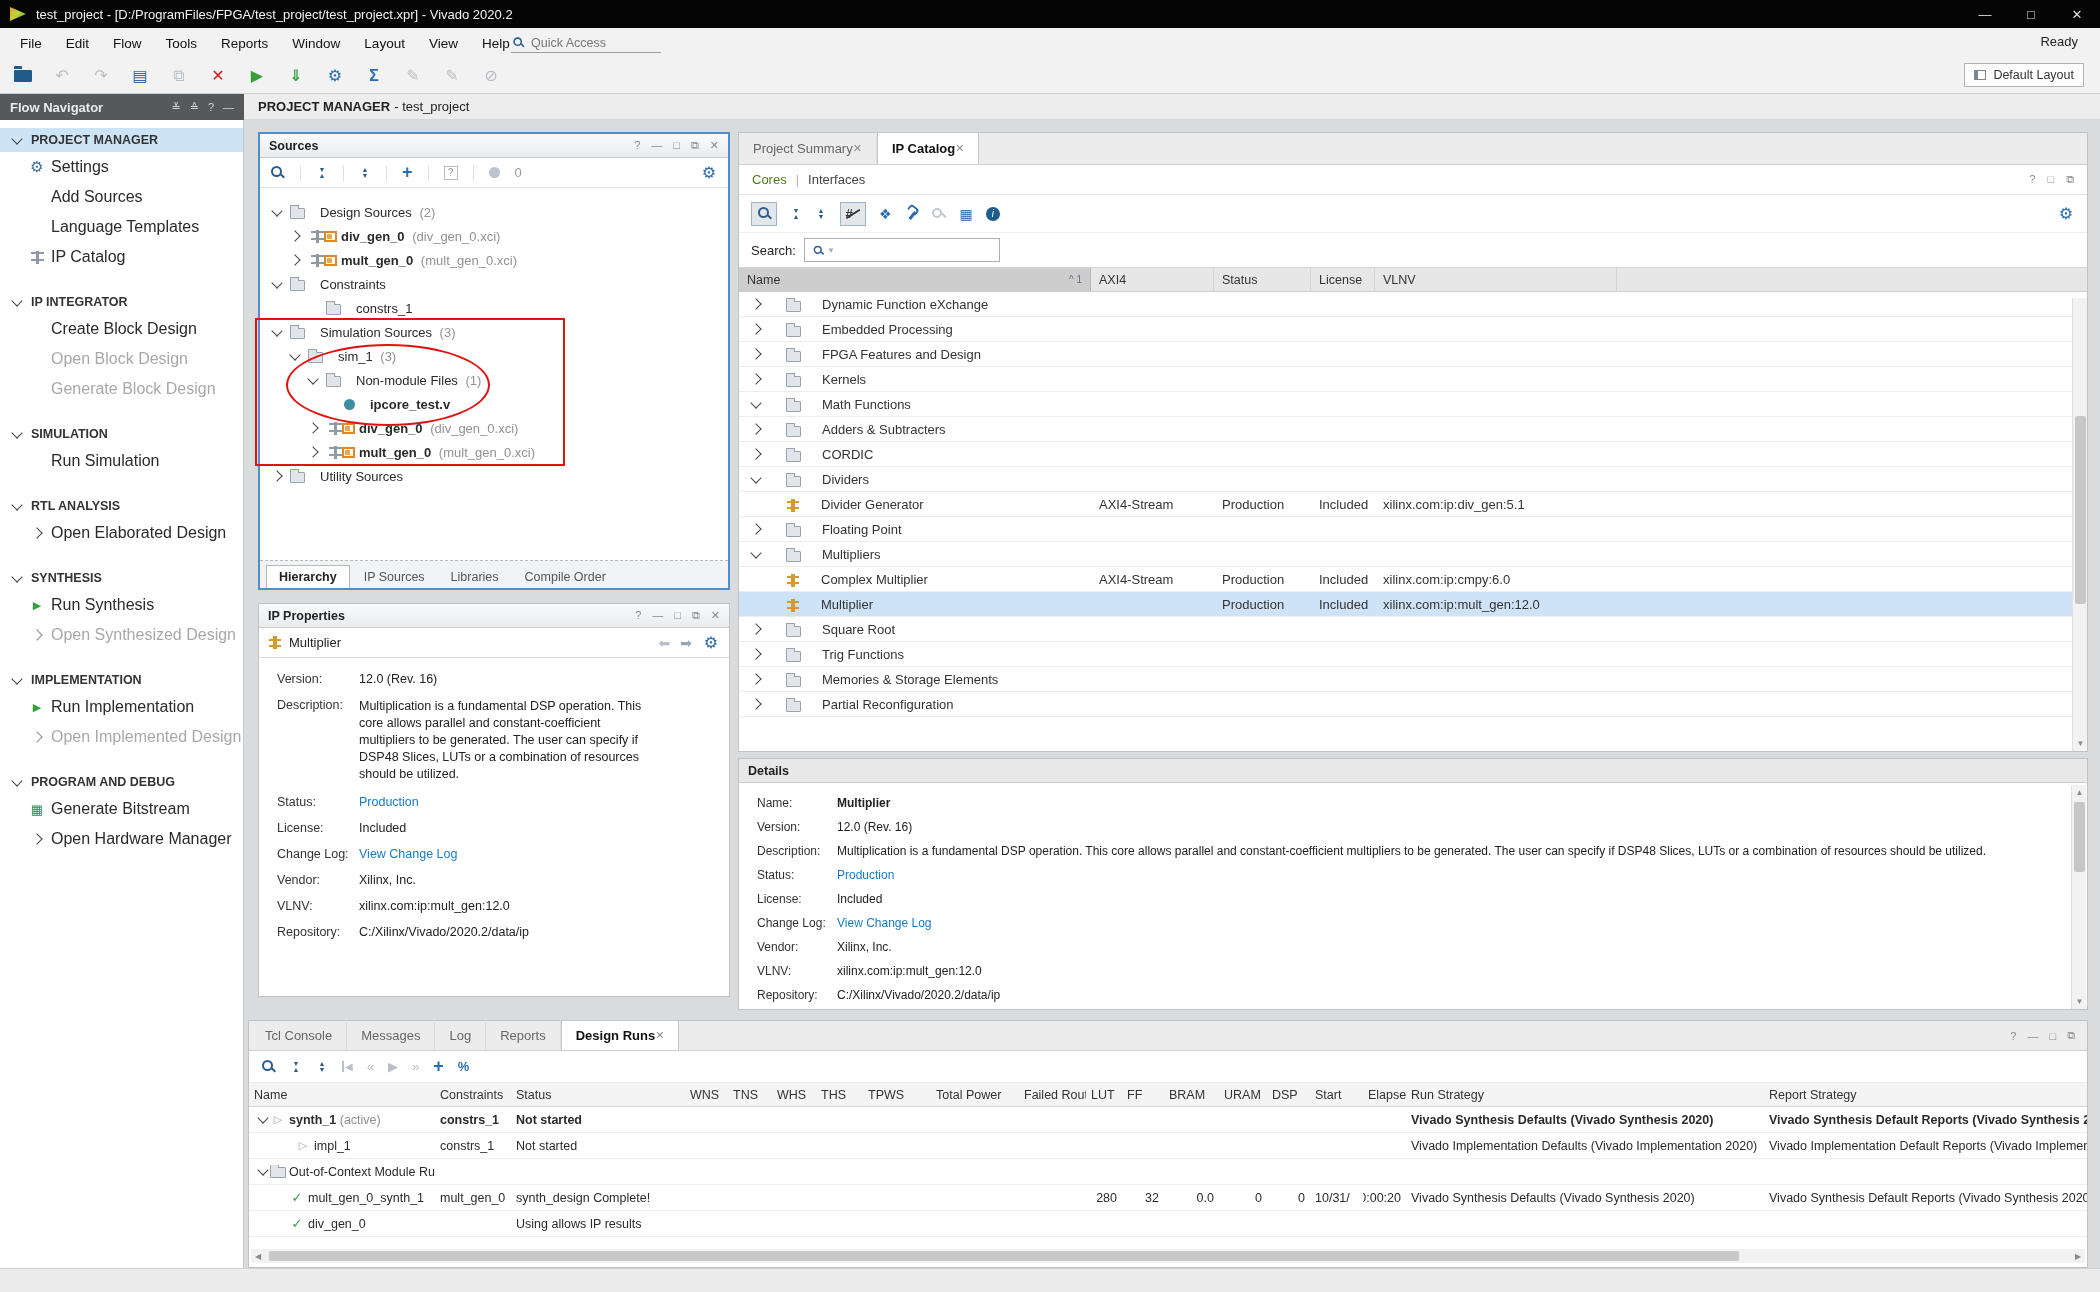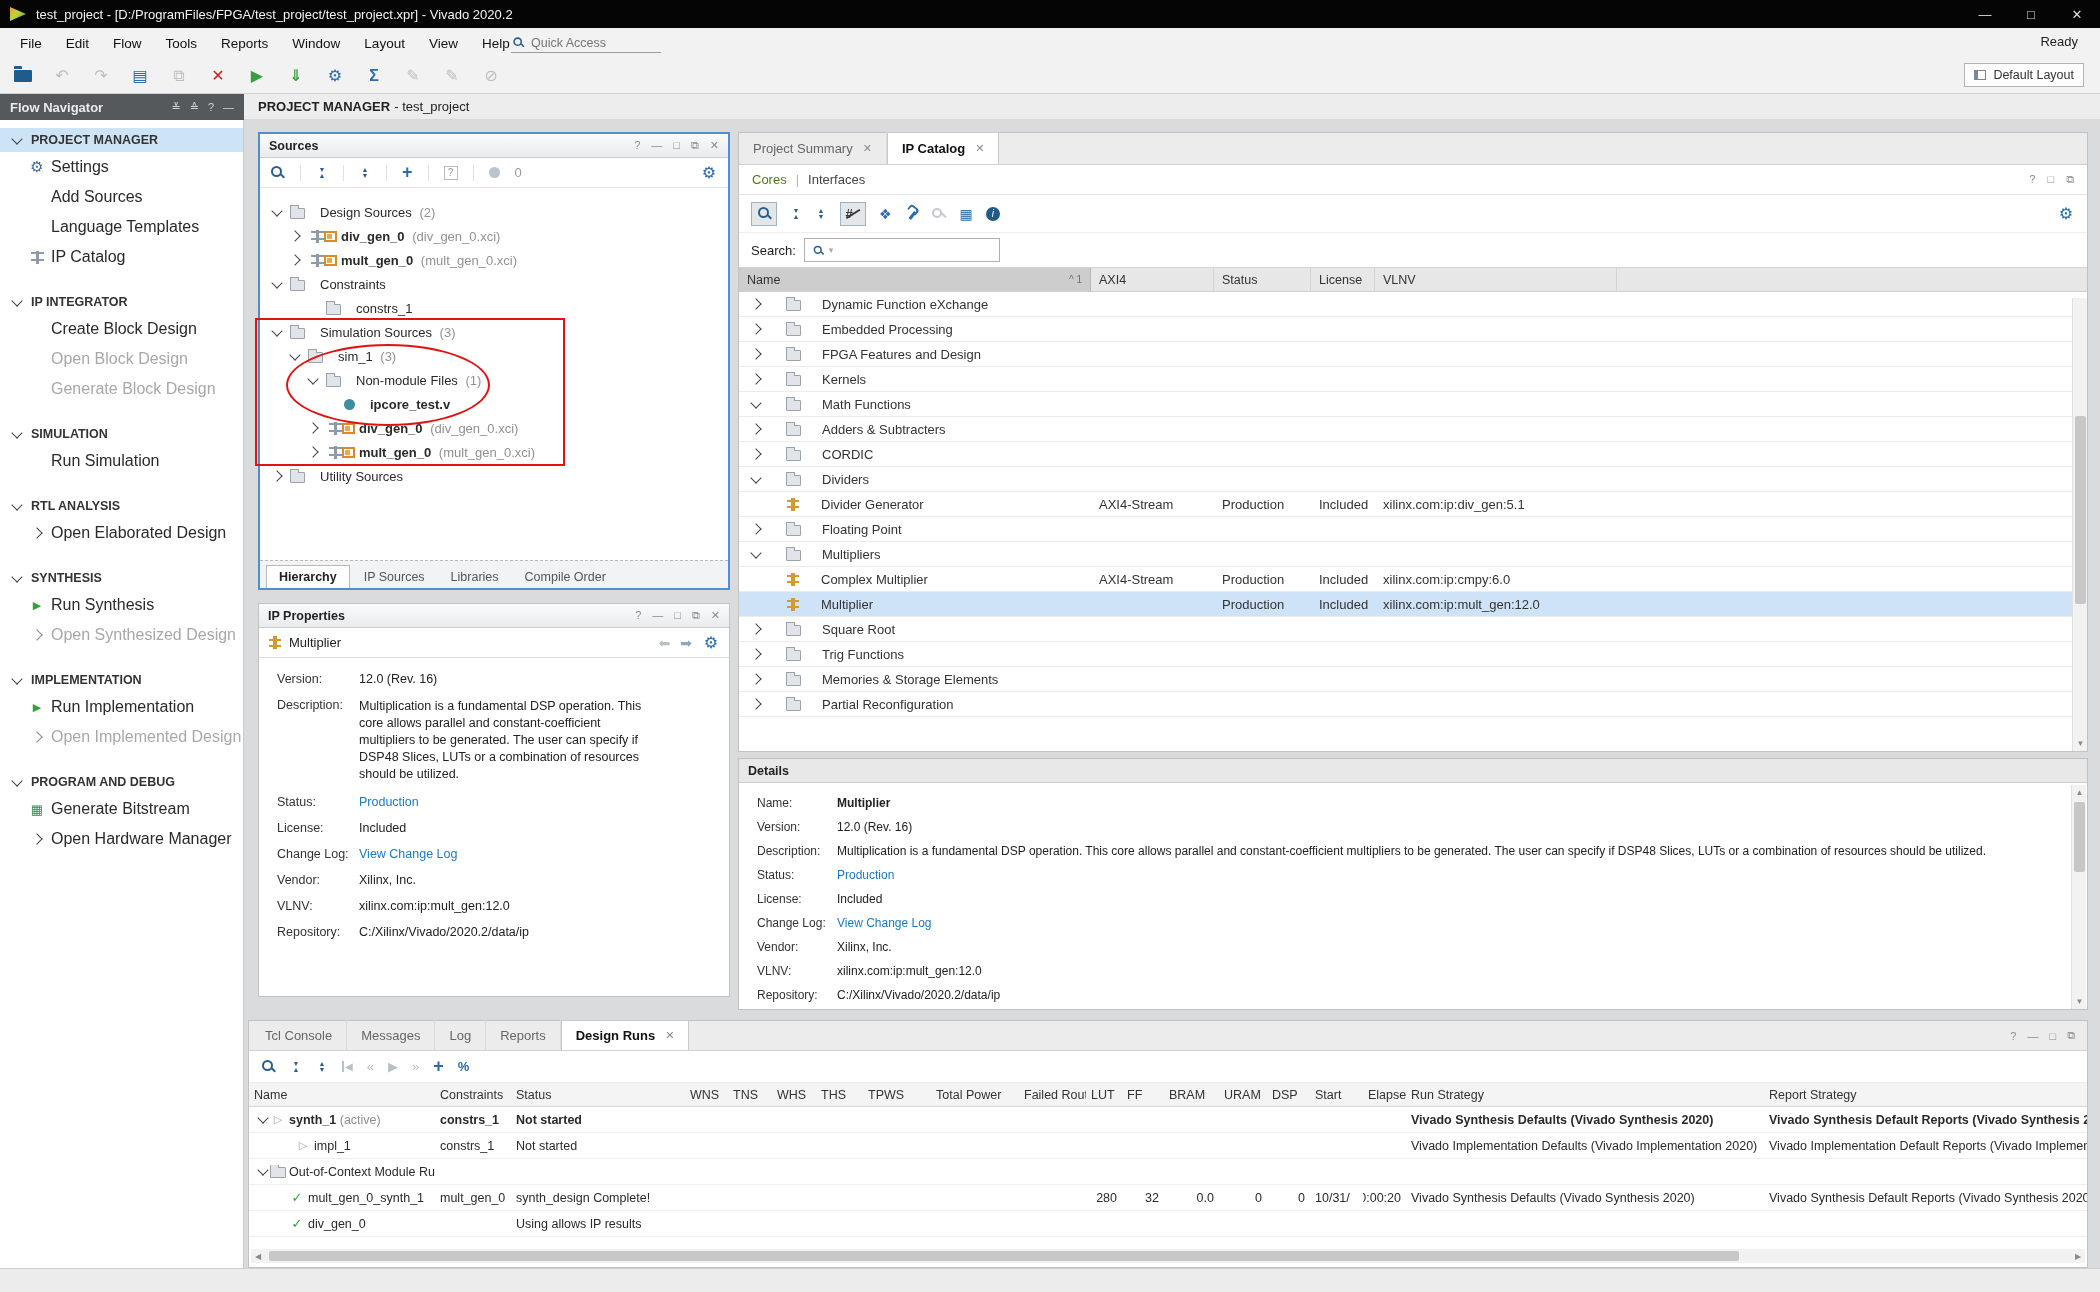--- a/index.html
+++ b/index.html
@@ -110,21 +110,21 @@
   #ipsub .right{margin-left:auto;display:flex;gap:10px;align-items:center}
   #ipsub .arr{color:#b9bfc4;font-size:14px}
   .prop-row{display:flex;padding:6px 0 6px 18px;font-size:12.5px}
   .plab{width:82px;flex:none;color:#333}
   .pval{width:292px;color:#222;white-space:nowrap;overflow:hidden}
   .pval.wrap{white-space:normal;line-height:17px}
   .pval.link{color:#1a7ac6}
   
   #catalog{left:738px;top:132px;width:1350px;height:620px;background:#fff;border:1px solid #c2c2c2}
   #cattabs{height:32px;background:#ececec;border-bottom:1px solid #d0d0d0;display:flex;align-items:flex-end}
-  .mtab{height:32px;display:flex;align-items:center;gap:10px;padding:0 14px;color:#666;font-size:13px;border-right:1px solid #dcdcdc}
+  .mtab{height:32px;display:flex;align-items:center;gap:0;padding:0 14px;color:#666;font-size:13px;border-right:1px solid #dcdcdc}
   .mtab.active{background:#fff;font-weight:bold;color:#111;border:1px solid #c9c9c9;border-bottom:none}
   .tabx{color:#8a8a8a;font-size:11px}
   #catsub{height:30px;border-bottom:1px solid #e4e4e4;display:flex;align-items:center;padding:0 13px;gap:9px}
   #catsub .cores{font-weight:normal;color:#4d7c0f}
   #catsub .pipe{color:#b5b5b5}
   #catsub .ifs{color:#444}
   #catsub .right{margin-left:auto;display:flex;gap:12px;color:#8b8b8b;font-size:11px}
   #cattools{height:38px;display:flex;align-items:center;gap:13px;padding:0 12px;border-bottom:1px solid #eee}
   .boxed{width:26px;height:24px;display:inline-flex;align-items:center;justify-content:center}
   .boxed.pressed{background:#e3e7ea;border:1px solid #9fb3c3}
@@ -135,21 +135,21 @@
   #catsearch .sbox input{border:none;outline:none;width:150px;font-family:inherit}
   
   .cgrid{display:grid;grid-template-columns:352px 123px 97px 64px 242px auto}
   #cathead{height:25px;background:#e7e7e7;border-top:1px solid #d5d5d5;border-bottom:1px solid #cfcfcf}
   #cathead .hc{display:flex;align-items:center;padding:0 8px;color:#333;border-right:1px solid #d4d4d4;font-size:12.5px}
   #cathead .hc.namec{background:#cdcdcd;border-right:1px solid #b8b8b8}
   #cathead .sortm{margin-left:auto;font-size:10px;color:#5f7287}
   .crow{height:25px;border-bottom:1px solid #ececec;align-items:center;font-size:13px}
   .crow.sel{background:#cfe3f8}
   .crow .cell{padding:0 8px;white-space:nowrap;overflow:hidden;color:#333}
-  .crow .namecell{display:flex;align-items:center;gap:16px}
+  .crow .namecell{display:flex;align-items:flex-end;gap:16px}
   .c1{padding-left:16px}.c2{padding-left:34px}.c3{padding-left:74px}
   .crow .chv{visibility:hidden}.crow .chv.down,.crow .chv.right{visibility:visible}
   
   .vsb{position:absolute;width:15px;background:#f2f2f2;border-left:1px solid #e0e0e0}
   .vsb .thumb{position:absolute;left:2px;width:11px;background:#c7c7c7;border-radius:2px}
   .vsb .ar{position:absolute;left:0;width:15px;height:15px;color:#8a8a8a;font-size:8px;display:flex;align-items:center;justify-content:center}
   
   #details{left:738px;top:758px;width:1350px;height:252px;background:#fff;border:1px solid #c2c2c2;overflow:hidden}
   #details .phdr{background:#e8e8e8}
   .det-row{display:flex;padding:5px 0 5px 18px;font-size:12px}

